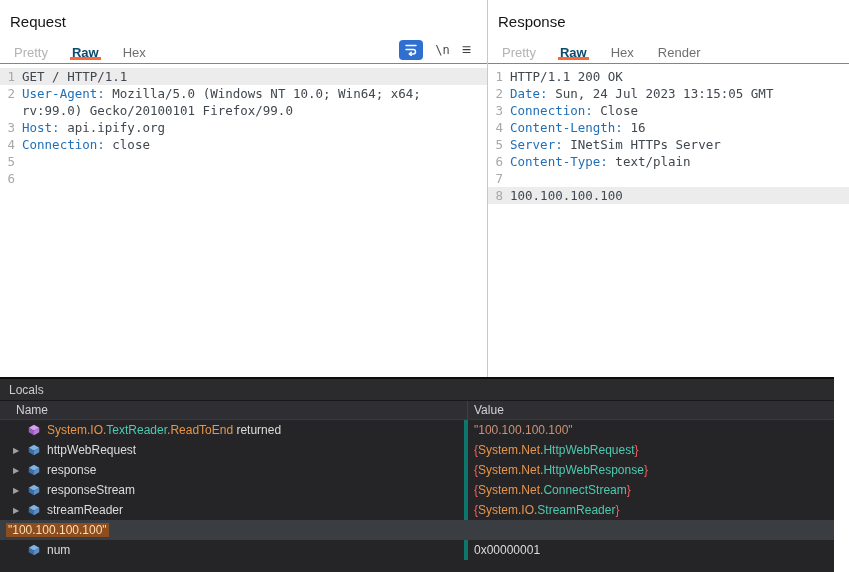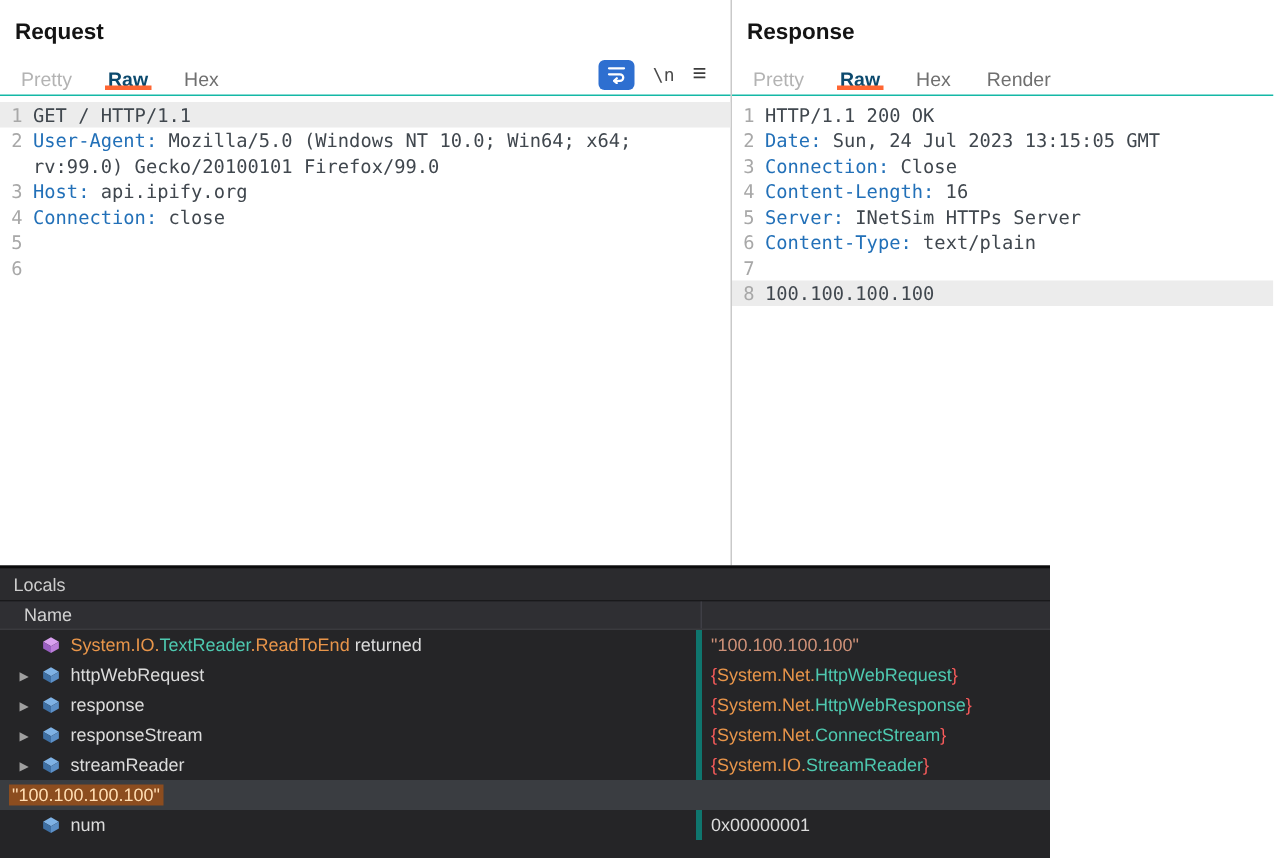--- a/index.html
+++ b/index.html
@@ -5,21 +5,21 @@
   *{box-sizing:border-box;margin:0;padding:0}
   html,body{width:849px;height:572px}
   body{font-family:"Liberation Sans",sans-serif;background:#ffffff;position:relative;overflow:hidden}
 
   
   .top{display:flex;height:377px;background:#fff}
   .panel{display:flex;flex-direction:column;min-width:0}
   #request-panel{width:488px;flex:none;border-right:1px solid #c9c9c9}
   #response-panel{flex:1}
 
-  .panel-title{font-size:15px;font-weight:700;color:#141414;padding:13px 0 6px 10px}
+  .panel-title{font-size:15px;font-weight:400;color:#141414;padding:13px 0 6px 10px}
 
   .tabbar{display:flex;align-items:center;height:28px;padding:0 2px;border-bottom:1px solid #14b8a6}
   .tab{font-size:13px;color:#6f6f6f;padding:6px 12px 0;position:relative;cursor:default;white-space:nowrap}
   .tab.disabled{color:#b3b3b3}
   .tab.active{color:#0c4a6e;font-weight:700}
   .tab.active::after{content:"";position:absolute;left:10px;right:10px;bottom:0;height:3px;background:#ff6633}
 
   .toolbar{margin-left:auto;display:flex;align-items:center;gap:12px;padding-right:14px}
   .wrapbtn{width:24px;height:20px;border-radius:4px;background:#2e6fd0;display:flex;align-items:center;justify-content:center;cursor:pointer}
   .nlbtn{font-family:"DejaVu Sans Mono",monospace;font-size:12px;color:#4a4a4a;cursor:pointer}
@@ -27,21 +27,21 @@
 
   .code{padding-top:4px;font-family:"DejaVu Sans Mono",monospace;font-size:12.5px;line-height:17px;flex:1;overflow:hidden}
   .codeline{display:flex}
   .codeline.hl{background:#ececec}
   .ln{flex:none;width:22px;text-align:right;padding-right:7px;color:#a8a8a8;user-select:none}
   .txt{white-space:pre-wrap;word-break:break-word;min-height:17px;padding-right:6px}
   .tok-plain,.tok-val{color:#40474e}
   .tok-hdr{color:#2270b8}
 
   
-  .bottom{position:absolute;left:0;top:377px;width:700px;height:195px;background:#252527;border-top:2px solid #0c0c0c;font-size:12px;color:#dcdcdc}
+  .bottom{position:absolute;left:0;top:377px;width:834px;height:195px;background:#252527;border-top:2px solid #0c0c0c;font-size:12px;color:#dcdcdc}
   .locals-title{height:22px;background:#2b2b2e;border-bottom:1px solid #19191b;display:flex;align-items:center;padding-left:9px;color:#cccccc}
   .lheader{display:flex;height:19px;background:#2f2f33;border-bottom:1px solid #3a3a3e}
   .lheader .hname{width:468px;flex:none;padding-left:16px;border-right:1px solid #3f3f46;display:flex;align-items:center;color:#d2d2d2}
   .lheader .hvalue{flex:1;padding-left:6px;display:flex;align-items:center;color:#d2d2d2}
   .lrow{display:flex;height:20px;align-items:stretch}
   .lrow.sel{background:#3a3d41}
   .cname{width:468px;flex:none;display:flex;align-items:center;border-right:4px solid #0f766e;padding-left:6px;overflow:hidden;white-space:nowrap}
   .cvalue{flex:1;display:flex;align-items:center;padding-left:6px;overflow:hidden;white-space:nowrap}
   .expander{width:20px;flex:none;font-size:8px;color:#a0a0a0;text-align:center;cursor:pointer}
   .cube{width:16px;flex:none;display:flex;align-items:center;justify-content:center;margin-right:5px}
@@ -150,20 +150,21 @@
         </div>
       </div>
   </div>
 
 </div>
 
 <div class="bottom">
   <div class="locals-title">Locals</div>
   <div class="lheader">
     <div class="hname">Name</div>
+    <div class="hvalue">Value</div>
   </div>
   <div class="lrows" id="locals-rows">
       <div class="lrow">
         <div class="cname">
           <span class="expander"></span>
           <span class="cube">
             <svg width="12" height="12" viewBox="0 0 16 16">
               <polygon points="8,1 15,5 8,9 1,5" fill="#d9a0ef"></polygon>
               <polygon points="1,5 8,9 8,15 1,11" fill="#9a5fc2"></polygon>
               <polygon points="15,5 8,9 8,15 15,11" fill="#bb7dd9"></polygon>

